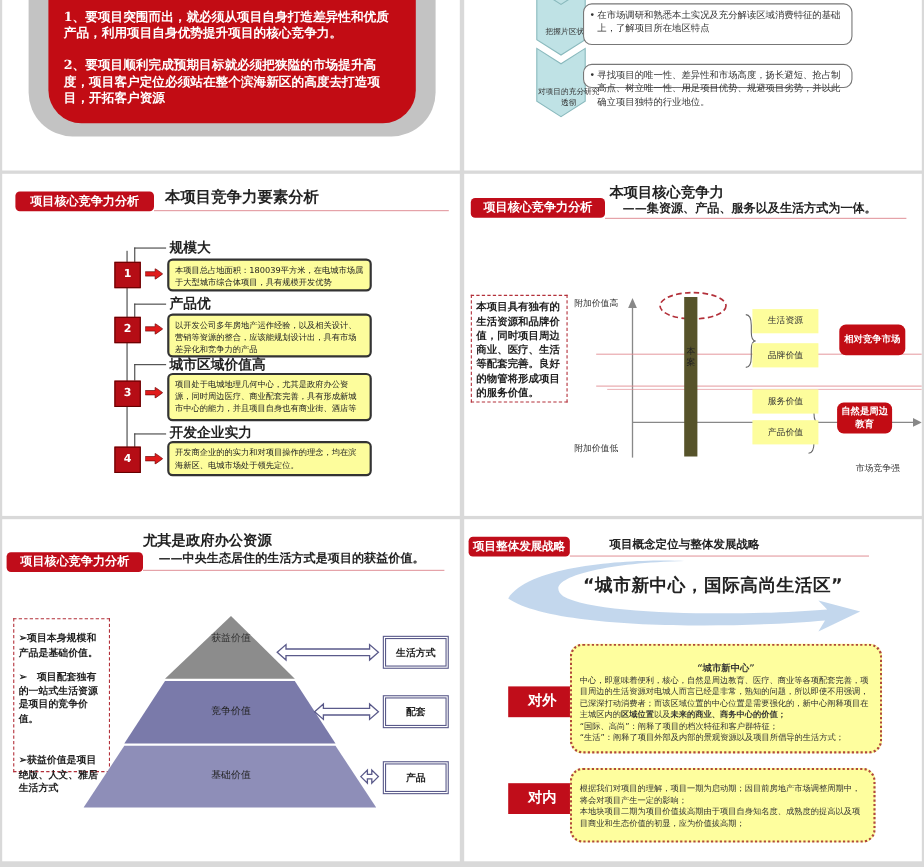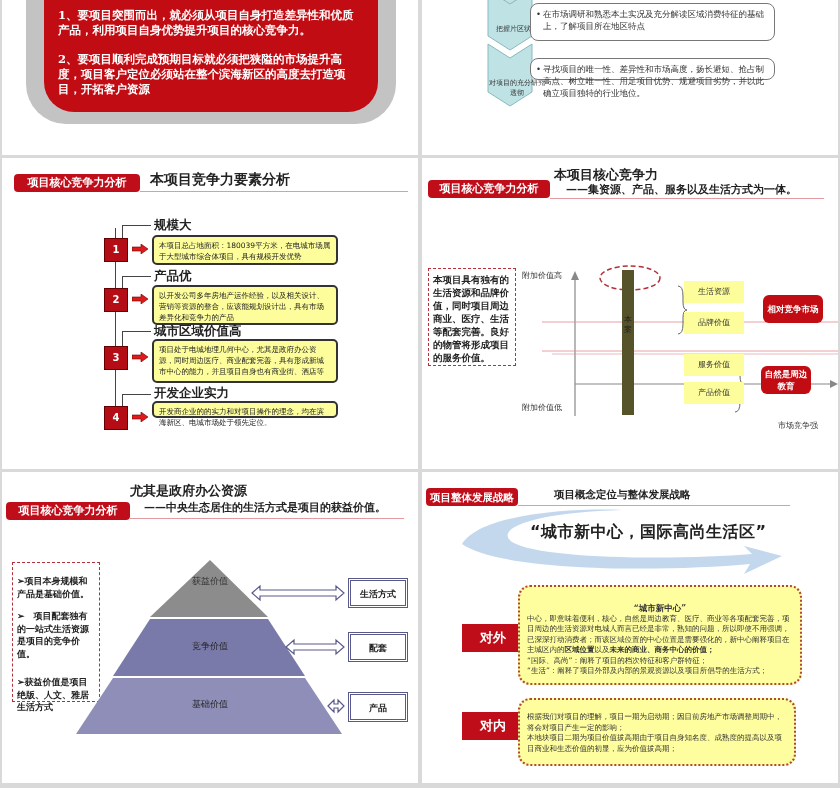--- a/index.html
+++ b/index.html
@@ -93,21 +93,21 @@
   <svg class="arrow-r" style="top:194px" viewBox="0 0 16 10">
       <polygon points="0,3 9,3 9,0 16,5 9,10 9,7 0,7" fill="#e01a1a" stroke="#600" stroke-width="0.6"></polygon>
     </svg>
   <div class="ybox" style="top:181px;height:44px">项目处于电城地理几何中心，尤其是政府办公资源，同时周边医疗、商业配套完善，具有形成新城市中心的能力，并且项目自身也有商业街、酒店等</div>
 
   <div class="ahead" style="top:227px">开发企业实力</div>
   <div class="numbox" style="top:248px">4</div>
   <svg class="arrow-r" style="top:254px" viewBox="0 0 16 10">
       <polygon points="0,3 9,3 9,0 16,5 9,10 9,7 0,7" fill="#e01a1a" stroke="#600" stroke-width="0.6"></polygon>
     </svg>
-  <div class="ybox" style="top:243px;height:17px">开发商企业的的实力和对项目操作的理念，均在滨海新区、电城市场处于领先定位。</div>
+  <div class="ybox" style="top:243px;height:32px">开发商企业的的实力和对项目操作的理念，均在滨海新区、电城市场处于领先定位。</div>
 </div>
 
 <div class="slide" id="s4">
   <div style="position:absolute;left:132px;top:8px;font-size:13px;font-weight:bold;color:#222">本项目核心竞争力</div>
   <div class="tag" style="left:6px;top:22px;width:122px">项目核心竞争力分析</div>
   <div class="serif" style="position:absolute;left:144px;top:24px;font-size:11px;font-weight:bold;color:#222">——集资源、产品、服务以及生活方式为一体。</div>
   <div class="rule" style="left:128px;top:40px;width:274px"></div>
 
   <div class="dotbox serif" style="left:6px;top:110px;width:88px;height:98px">本项目具有独有的生活资源和品牌价值，同时项目周边商业、医疗、生活等配套完善。良好的物管将形成项目的服务价值。</div>
 
@@ -141,21 +141,21 @@
 
 <div class="slide" id="s5">
   <div style="position:absolute;left:128px;top:10px;font-size:13px;font-weight:bold;color:#222">尤其是政府办公资源</div>
   <div class="tag" style="left:4px;top:30px;width:124px">项目核心竞争力分析</div>
   <div class="serif" style="position:absolute;left:142px;top:28px;font-size:11px;font-weight:bold;color:#222">——中央生态居住的生活方式是项目的获益价值。</div>
   <div class="rule" style="left:128px;top:46px;width:274px"></div>
 
   <div class="dotbox serif" style="left:10px;top:90px;width:88px;height:140px;font-size:9px;line-height:12.5px">
     <div style="margin-top:8px">➢项目本身规模和产品是基础价值。</div>
     <div style="margin-top:10px">➢　项目配套独有的一站式生活资源是项目的竞争价值。</div>
-    <div style="margin-top:16px">➢获益价值是项目绝版、人文、雅居生活方式</div>
+    <div style="margin-top:26px">➢获益价值是项目绝版、人文、雅居生活方式</div>
   </div>
 
   <svg style="position:absolute;left:0;top:0" width="416" height="311">
     <polygon points="208,88 266,145 148,145" fill="#8c8c8c"></polygon>
     <polygon points="148,147 266,147 303,204 111,204" fill="#7a7aaa"></polygon>
     <polygon points="111,206 303,206 340,262 74,262" fill="#8e8eb8"></polygon>
     <g fill="#fff" stroke="#5a5a8a" stroke-width="1.2">
       <polygon points="250,121 258,114 258,118 334,118 334,114 342,121 334,128 334,124 258,124 258,128"></polygon>
       <polygon points="284,175 292,168 292,172 334,172 334,168 342,175 334,182 334,178 292,178 292,182"></polygon>
       <polygon points="326,234 332,228 332,232 336,232 336,228 342,234 336,240 336,236 332,236 332,240"></polygon>

